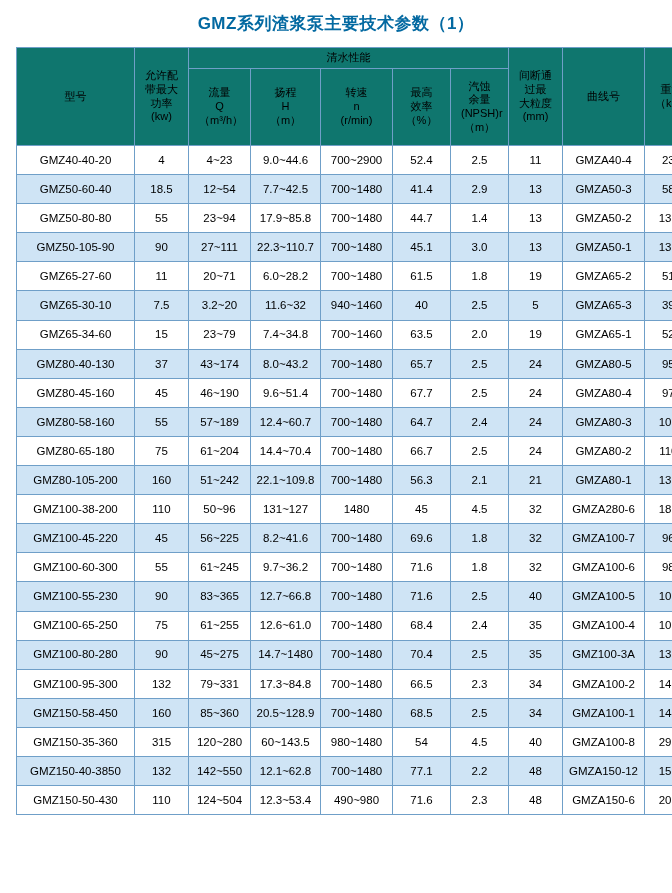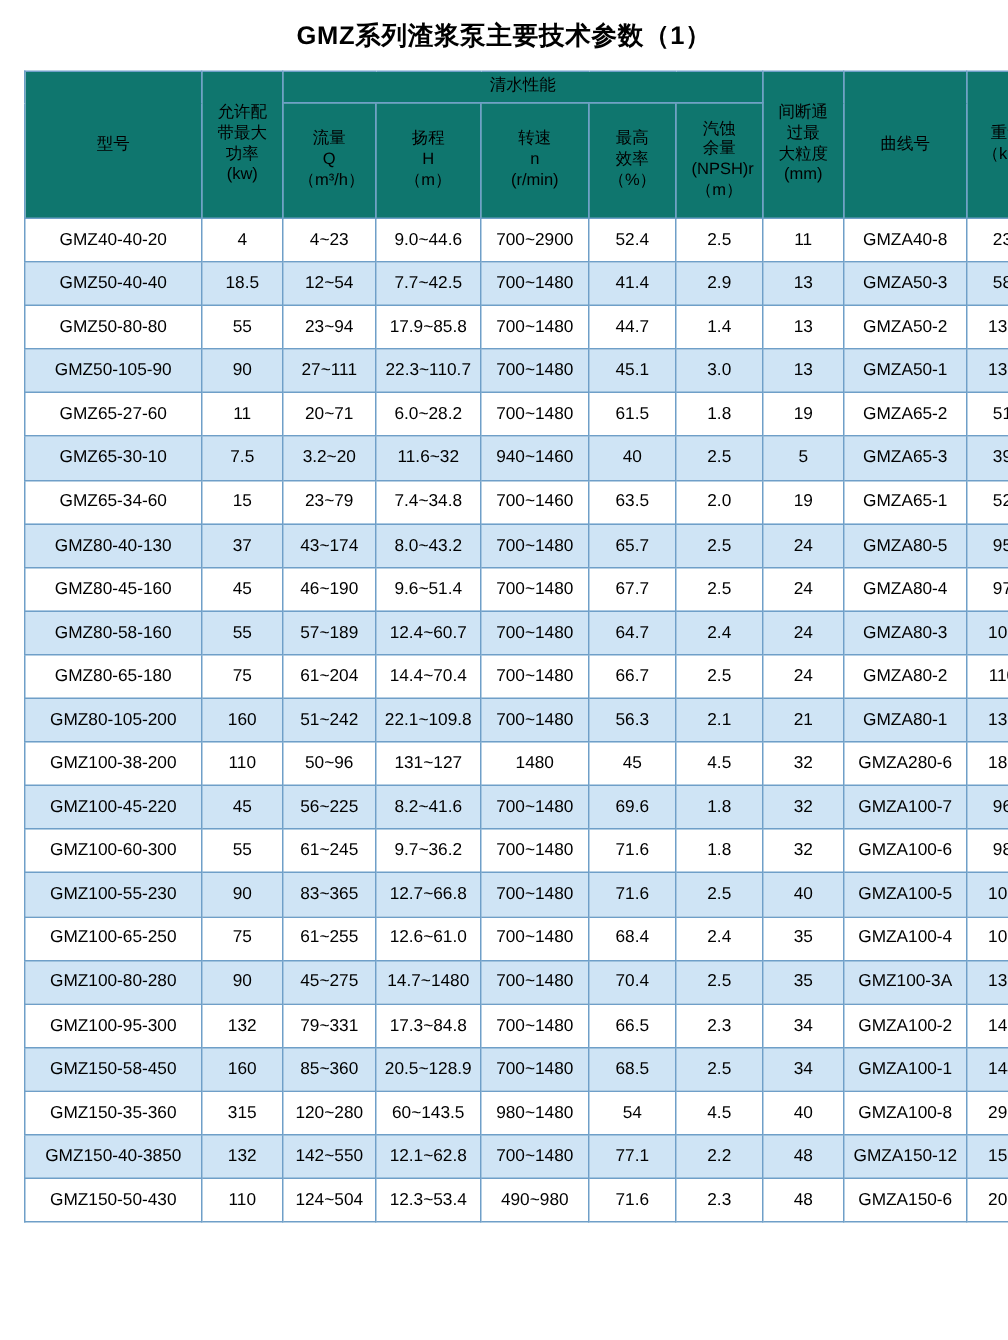--- a/index.html
+++ b/index.html
@@ -21,21 +21,21 @@
     box-sizing: border-box;
     padding: 0 16px;
   }
   .title {
     text-align: center;
     font-size: 17px;
     font-weight: bold;
     letter-spacing: 0.5px;
     padding-top: 12px;
     padding-bottom: 12px;
-    color: #000000;
+    color: #0369a1;
   }
   table.spec {
     border-collapse: collapse;
     width: 640px;
     table-layout: fixed;
     font-size: 11px;
   }
   table.spec th, table.spec td {
     border: 1px solid #6f9fc8;
     text-align: center;
@@ -160,25 +160,25 @@
     <tbody>
         <tr class="odd">
           <td>GMZ40-40-20</td>
           <td>4</td>
           <td>4~23</td>
           <td>9.0~44.6</td>
           <td>700~2900</td>
           <td>52.4</td>
           <td>2.5</td>
           <td>11</td>
-          <td>GMZA40-8</td>
+          <td>GMZA40-4</td>
           <td>230</td>
         </tr>
         <tr class="even">
-          <td>GMZ50-40-40</td>
+          <td>GMZ50-60-40</td>
           <td>18.5</td>
           <td>12~54</td>
           <td>7.7~42.5</td>
           <td>700~1480</td>
           <td>41.4</td>
           <td>2.9</td>
           <td>13</td>
           <td>GMZA50-3</td>
           <td>580</td>
         </tr>

